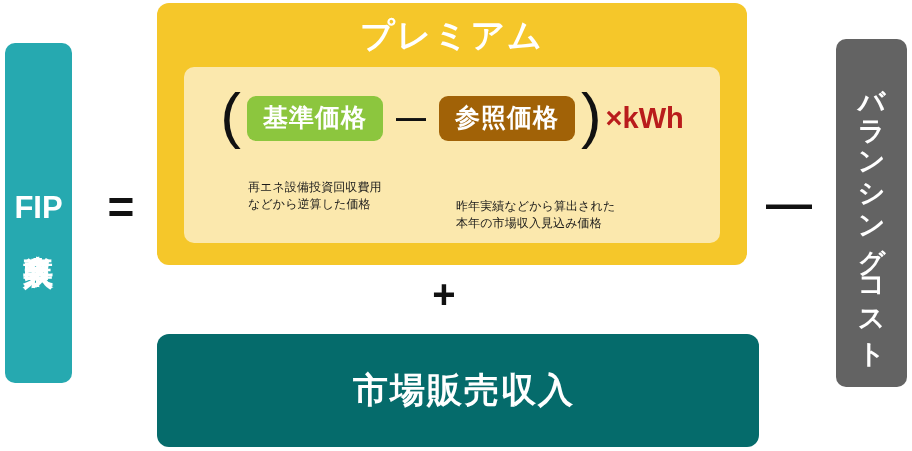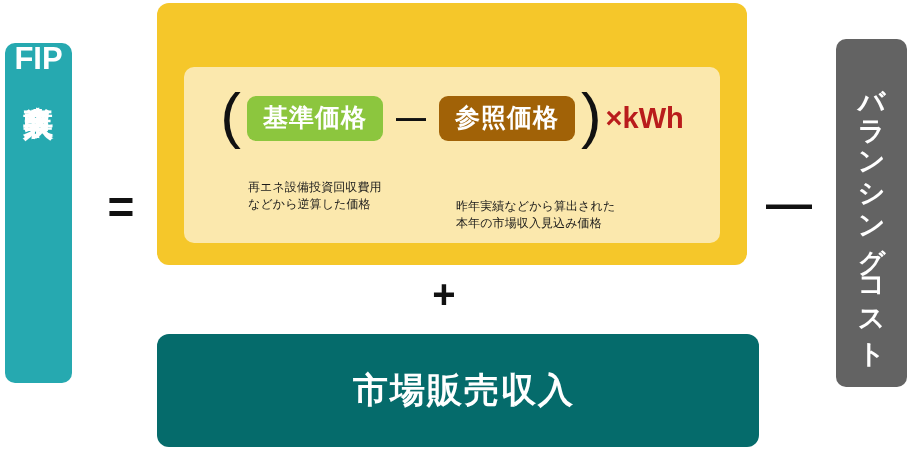--- a/index.html
+++ b/index.html
@@ -25,20 +25,21 @@
     position: absolute;
     left: 5px;
     top: 43px;
     width: 67px;
     height: 340px;
     background: #26A9B0;
     border-radius: 10px;
     display: flex;
     flex-direction: column;
     align-items: center;
+    justify-content: center;
     color: #ffffff;
   }
   .fip-label-latin {
     font-size: 31px;
     font-weight: bold;
     line-height: 1;
     letter-spacing: 0px;
     margin-bottom: 8px;
   }
   .fip-label-jp {
@@ -226,20 +227,21 @@
 <div id="diagram">
 
   <div class="fip-box">
     <div class="fip-label-latin">FIP</div>
     <div class="fip-label-jp">事業収入</div>
   </div>
 
   <div class="op op-equals">=</div>
 
   <div class="premium-card">
+    <div class="premium-title">プレミアム</div>
 
     <div class="formula-panel">
 
       <div class="formula-row">
         <span class="paren paren-open">(</span>
 
         <span class="price-chip chip-base">基準価格</span>
 
         <span class="minus-inner">—</span>
 

